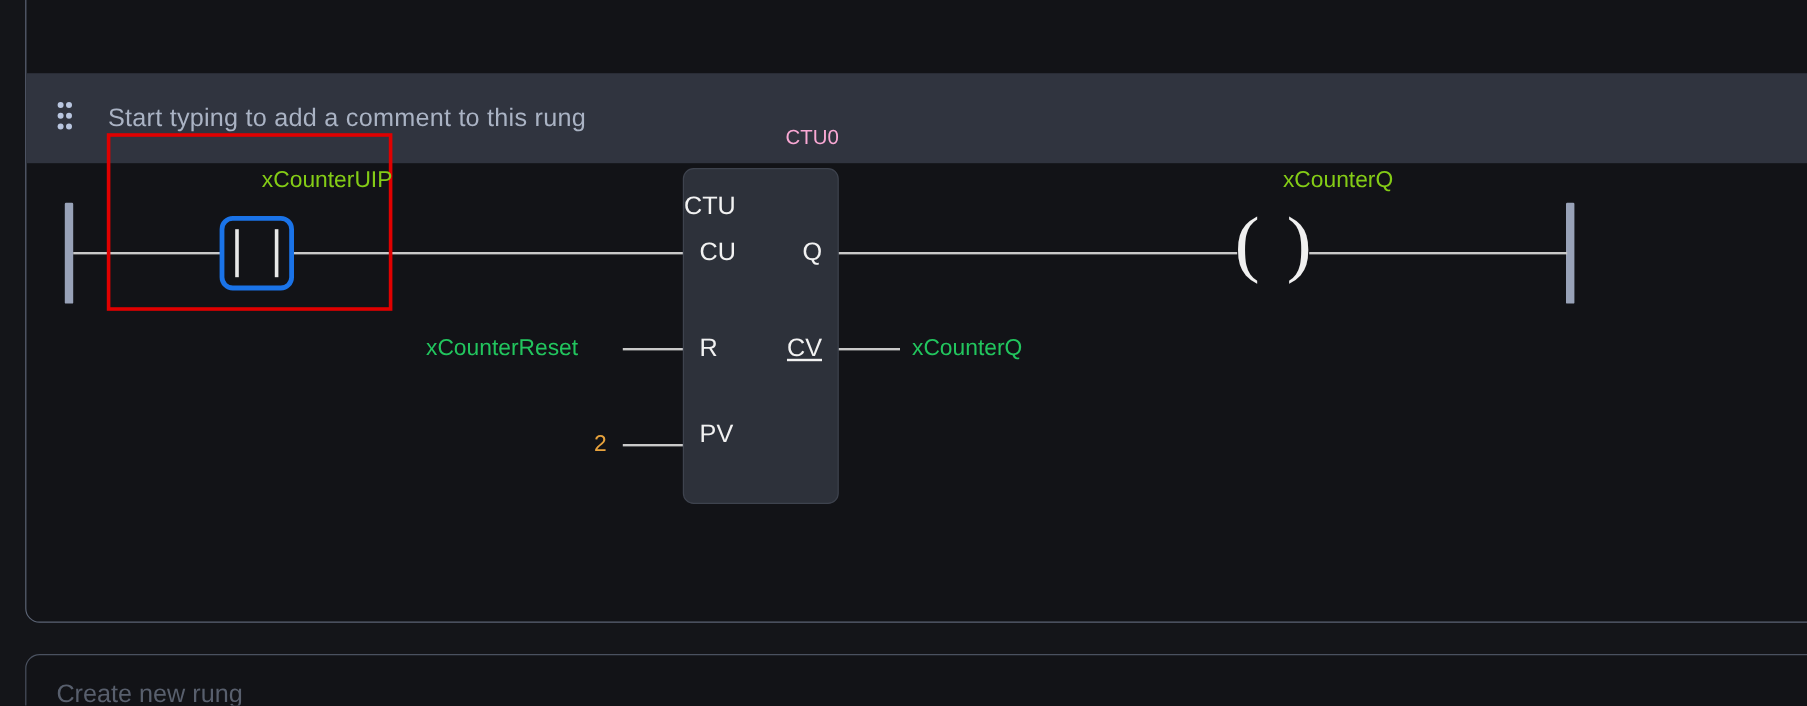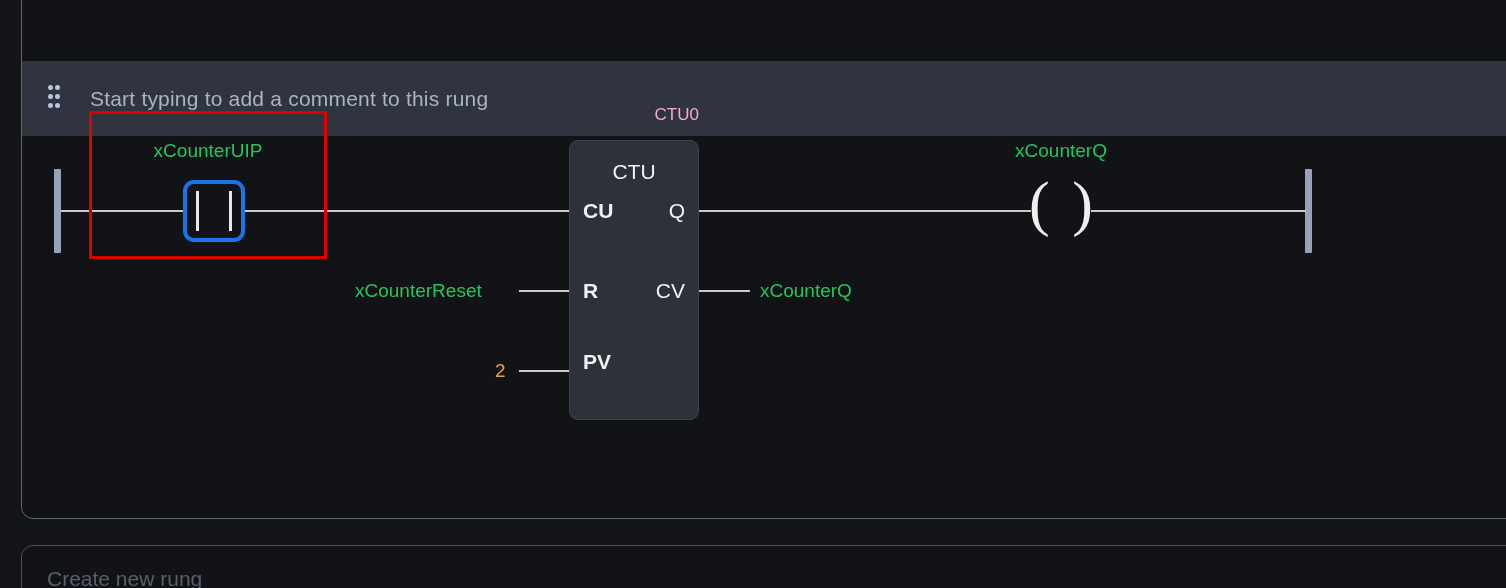--- a/index.html
+++ b/index.html
@@ -105,23 +105,23 @@
     width: 238px;
     height: 148px;
     border: 3px solid #e00000;
     background: transparent;
   }
 
   
   .element-label {
     position: absolute;
     font-size: 19px;
-    color: #22c55e;
-    white-space: nowrap;
-    text-align: center;
+    color: #84cc16;
+    white-space: nowrap;
+    text-align: right;
   }
 
   .contact {
     position: absolute;
     left: 161px;
     top: 44px;
     width: 62px;
     height: 62px;
     border: 4px solid #1a73e8;
     border-radius: 11px;
@@ -146,31 +146,30 @@
     height: 280px;
     background: #2d313a;
     border: 1px solid #3e434e;
     border-radius: 9px;
   }
   .fb-type {
     position: absolute;
     top: 19px;
     left: 0;
     width: 100%;
-    text-align: center;
     font-size: 21px;
     color: #f2f2f2;
   }
   .fb-pin {
     position: absolute;
     font-size: 21px;
     color: #f2f2f2;
     white-space: nowrap;
   }
-  .fb-pin.in  { left: 13px; font-weight: bold; }
+  .fb-pin.in  { left: 13px; }
   .fb-pin.out { right: 13px; }
 
   .fb-instance {
     position: absolute;
     left: 547px;
     top: -31px;
     width: 130px;
     text-align: right;
     font-size: 17px;
     color: #f9a8d4;
@@ -275,21 +274,21 @@
 
       <div class="fb-instance">CTU0</div>
 
       <div class="fb">
         <div class="fb-type">CTU</div>
 
         <div class="fb-pin in" style="top:58px;">CU</div>
         <div class="fb-pin out" style="top:58px;">Q</div>
 
         <div class="fb-pin in" style="top:138px;">R</div>
-        <div class="fb-pin out" style="top:138px;">CV</div>
+        <div class="fb-pin out" style="top:138px;text-decoration:underline;">CV</div>
 
         <div class="fb-pin in" style="top:209px;">PV</div>
       </div>
 
       <div class="operand" style="left:333px; top:144px;">xCounterReset</div>
 
       <div class="operand literal" style="left:473px; top:224px;">2</div>
 
       <div class="operand" style="left:738px; top:144px;">xCounterQ</div>
 

